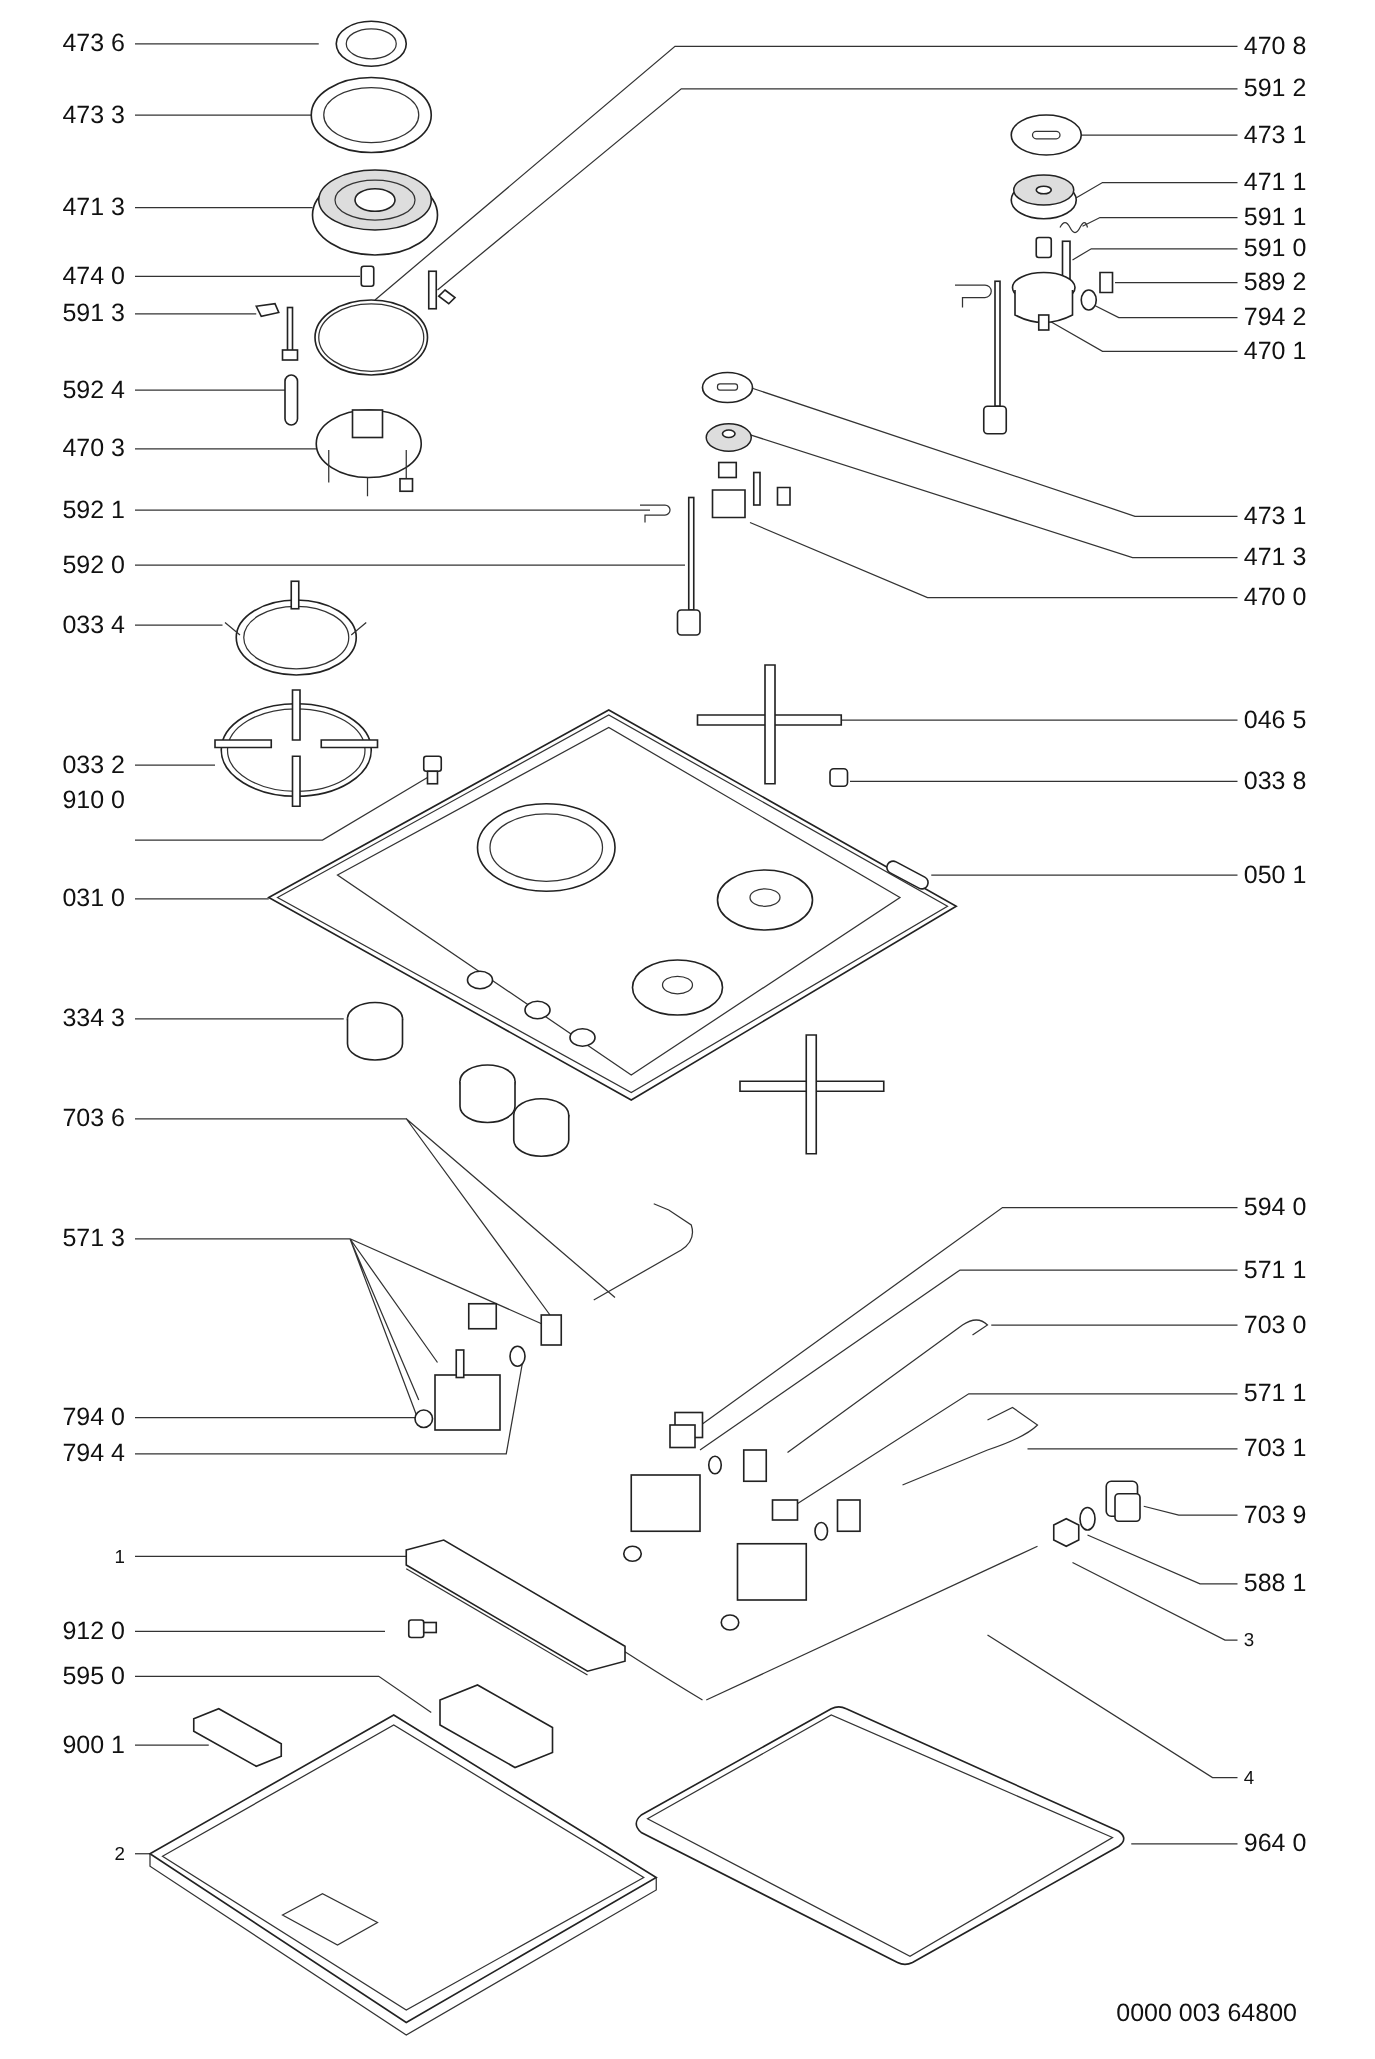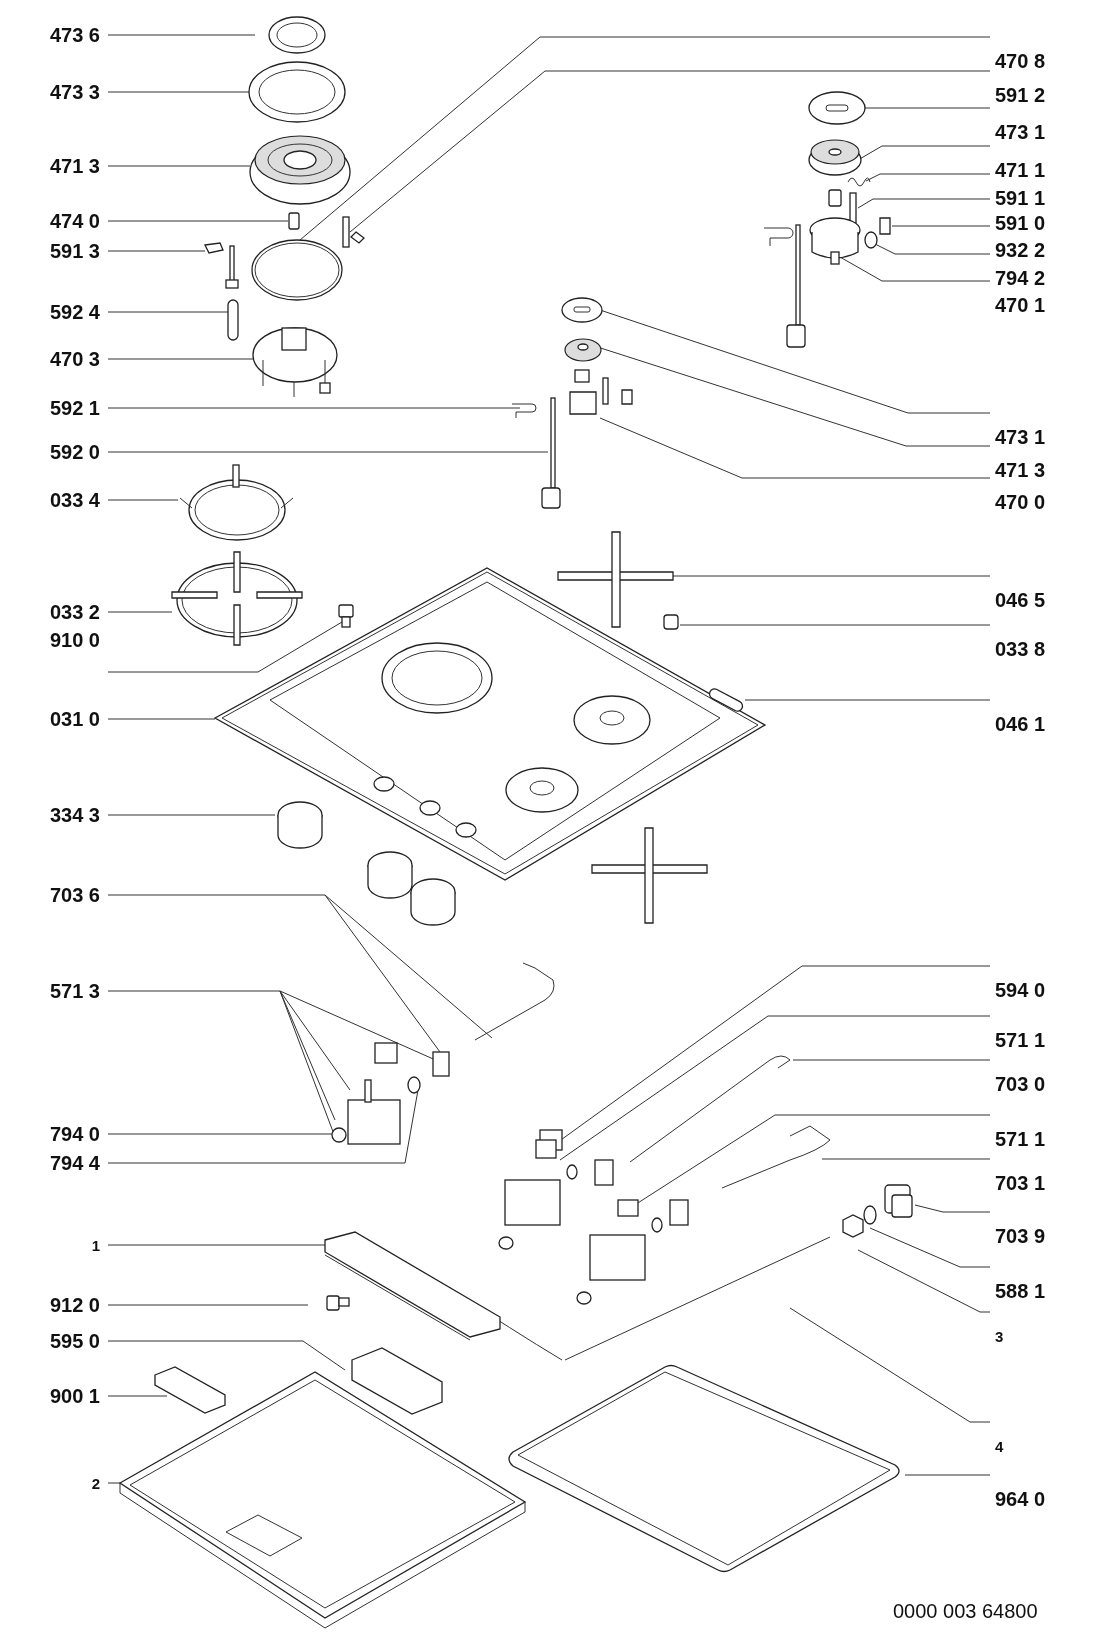--- a/index.html
+++ b/index.html
@@ -1,21 +1,21 @@
 <!DOCTYPE html>
 <html><head>
 <meta charset="utf-8">
 <style>
   html, body { margin: 0; padding: 0; background: #ffffff; }
   body { width: 1100px; height: 1647px; position: relative; overflow: hidden;
          font-family: "Liberation Sans", sans-serif; color: #111; }
   #diagram { position: absolute; left: 0; top: 0; width: 1100px; height: 1647px; }
-  .lbl { position: absolute; font-size: 20px; line-height: 20px; white-space: nowrap; color: #111; font-weight: bold; }
+  .lbl { position: absolute; font-size: 20px; line-height: 20px; white-space: nowrap; color: #111; }
   .lbl.left { text-align: right; width: 100px; left: 0; }
-  .lbl.right { left: 995px; margin-top: 24px; }
+  .lbl.right { left: 995px; }
   .lbl.small { font-size: 15px; line-height: 15px; }
   .doc { position: absolute; left: 893px; top: 1600px; font-size: 20px; }
   svg .part { fill: #fff; stroke: #222; stroke-width: 1.3; }
   svg .thin { fill: none; stroke: #333; stroke-width: 1; }
   svg .lead { fill: none; stroke: #333; stroke-width: 1; }
   svg .fillgrey { fill: #ddd; stroke: #222; stroke-width: 1.2; }
 </style>
 </head>
 <body>
 
@@ -340,29 +340,29 @@
   <div class="lbl left small" style="top:1476px">2</div>
 </div>
 
 <div>
   <div class="lbl right" style="top:27px">470 8</div>
   <div class="lbl right" style="top:61px">591 2</div>
   <div class="lbl right" style="top:98px">473 1</div>
   <div class="lbl right" style="top:136px">471 1</div>
   <div class="lbl right" style="top:164px">591 1</div>
   <div class="lbl right" style="top:189px">591 0</div>
-  <div class="lbl right" style="top:216px">932 2</div>
+  <div class="lbl right" style="top:216px">589 2</div>
   <div class="lbl right" style="top:244px">794 2</div>
   <div class="lbl right" style="top:271px">470 1</div>
   <div class="lbl right" style="top:403px">473 1</div>
   <div class="lbl right" style="top:436px">471 3</div>
   <div class="lbl right" style="top:468px">470 0</div>
   <div class="lbl right" style="top:566px">046 5</div>
   <div class="lbl right" style="top:615px">033 8</div>
-  <div class="lbl right" style="top:690px">046 1</div>
+  <div class="lbl right" style="top:690px">050 1</div>
   <div class="lbl right" style="top:956px">594 0</div>
   <div class="lbl right" style="top:1006px">571 1</div>
   <div class="lbl right" style="top:1050px">703 0</div>
   <div class="lbl right" style="top:1105px">571 1</div>
   <div class="lbl right" style="top:1149px">703 1</div>
   <div class="lbl right" style="top:1202px">703 9</div>
   <div class="lbl right" style="top:1257px">588 1</div>
   <div class="lbl right small" style="top:1305px">3</div>
   <div class="lbl right small" style="top:1415px">4</div>
   <div class="lbl right" style="top:1465px">964 0</div>

